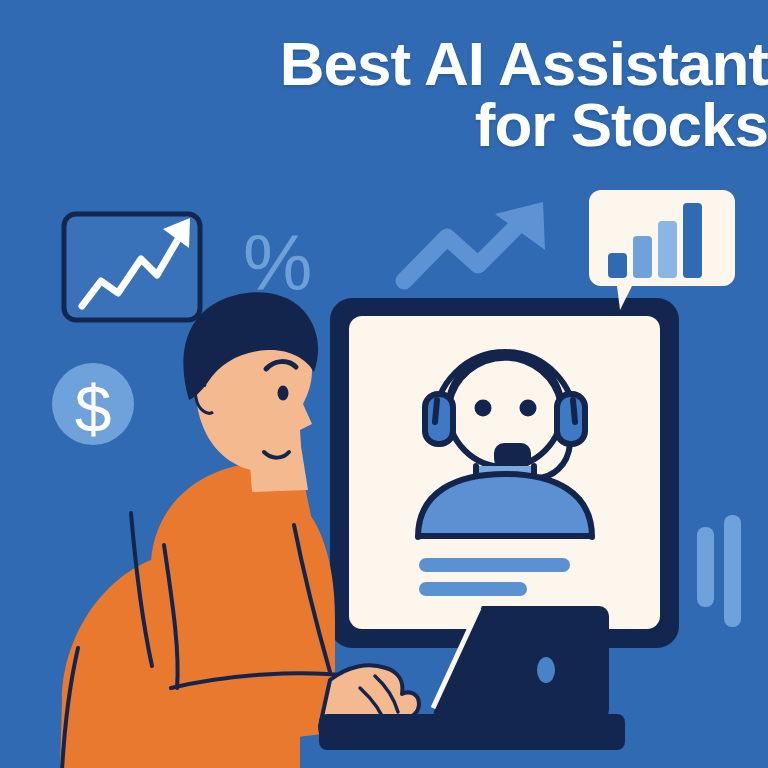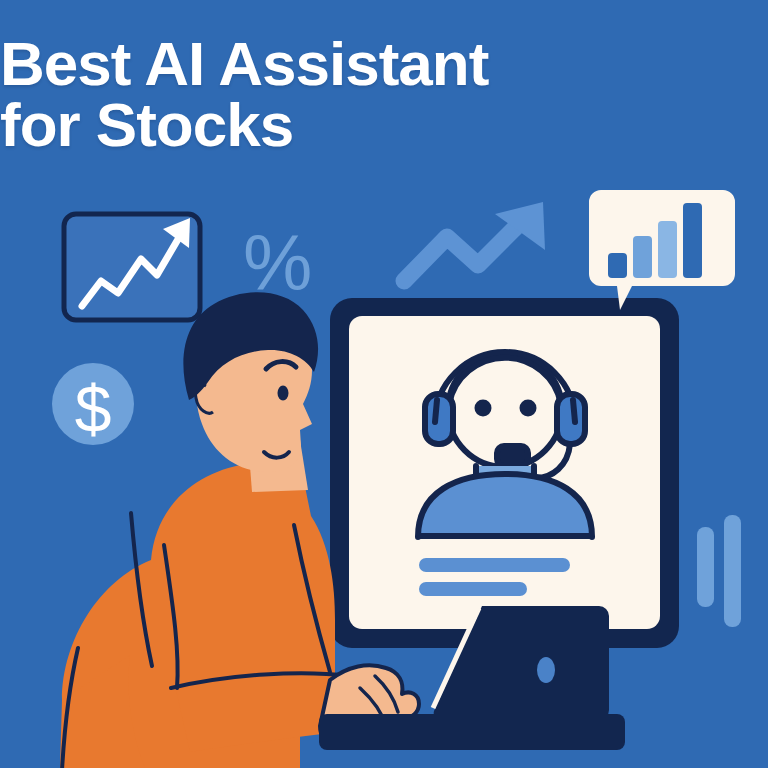--- a/index.html
+++ b/index.html
@@ -2,21 +2,21 @@
 <html><head>
 <meta charset="utf-8">
 <style>
   html,body{margin:0;padding:0;background:#2f6ab3;}
   body{width:768px;height:768px;overflow:hidden;font-family:"Liberation Sans",sans-serif;}
   #stage{position:relative;width:768px;height:768px;background:#2f6ab3;overflow:hidden;}
 
   
   .title{
     position:absolute;left:0;top:34px;width:768px;
-    text-align:left;color:#ffffff;
+    text-align:right;color:#ffffff;
     font-family:"Liberation Sans",sans-serif;
     font-weight:700;font-size:62px;line-height:0.98;
     letter-spacing:-1px;
     text-shadow:0 2px 3px rgba(10,30,60,0.18);
     white-space:pre-line;
   }
 
   
   .layer{position:absolute;left:0;top:0;width:768px;height:768px;}
   .layer svg{display:block;width:768px;height:768px;overflow:visible;}

